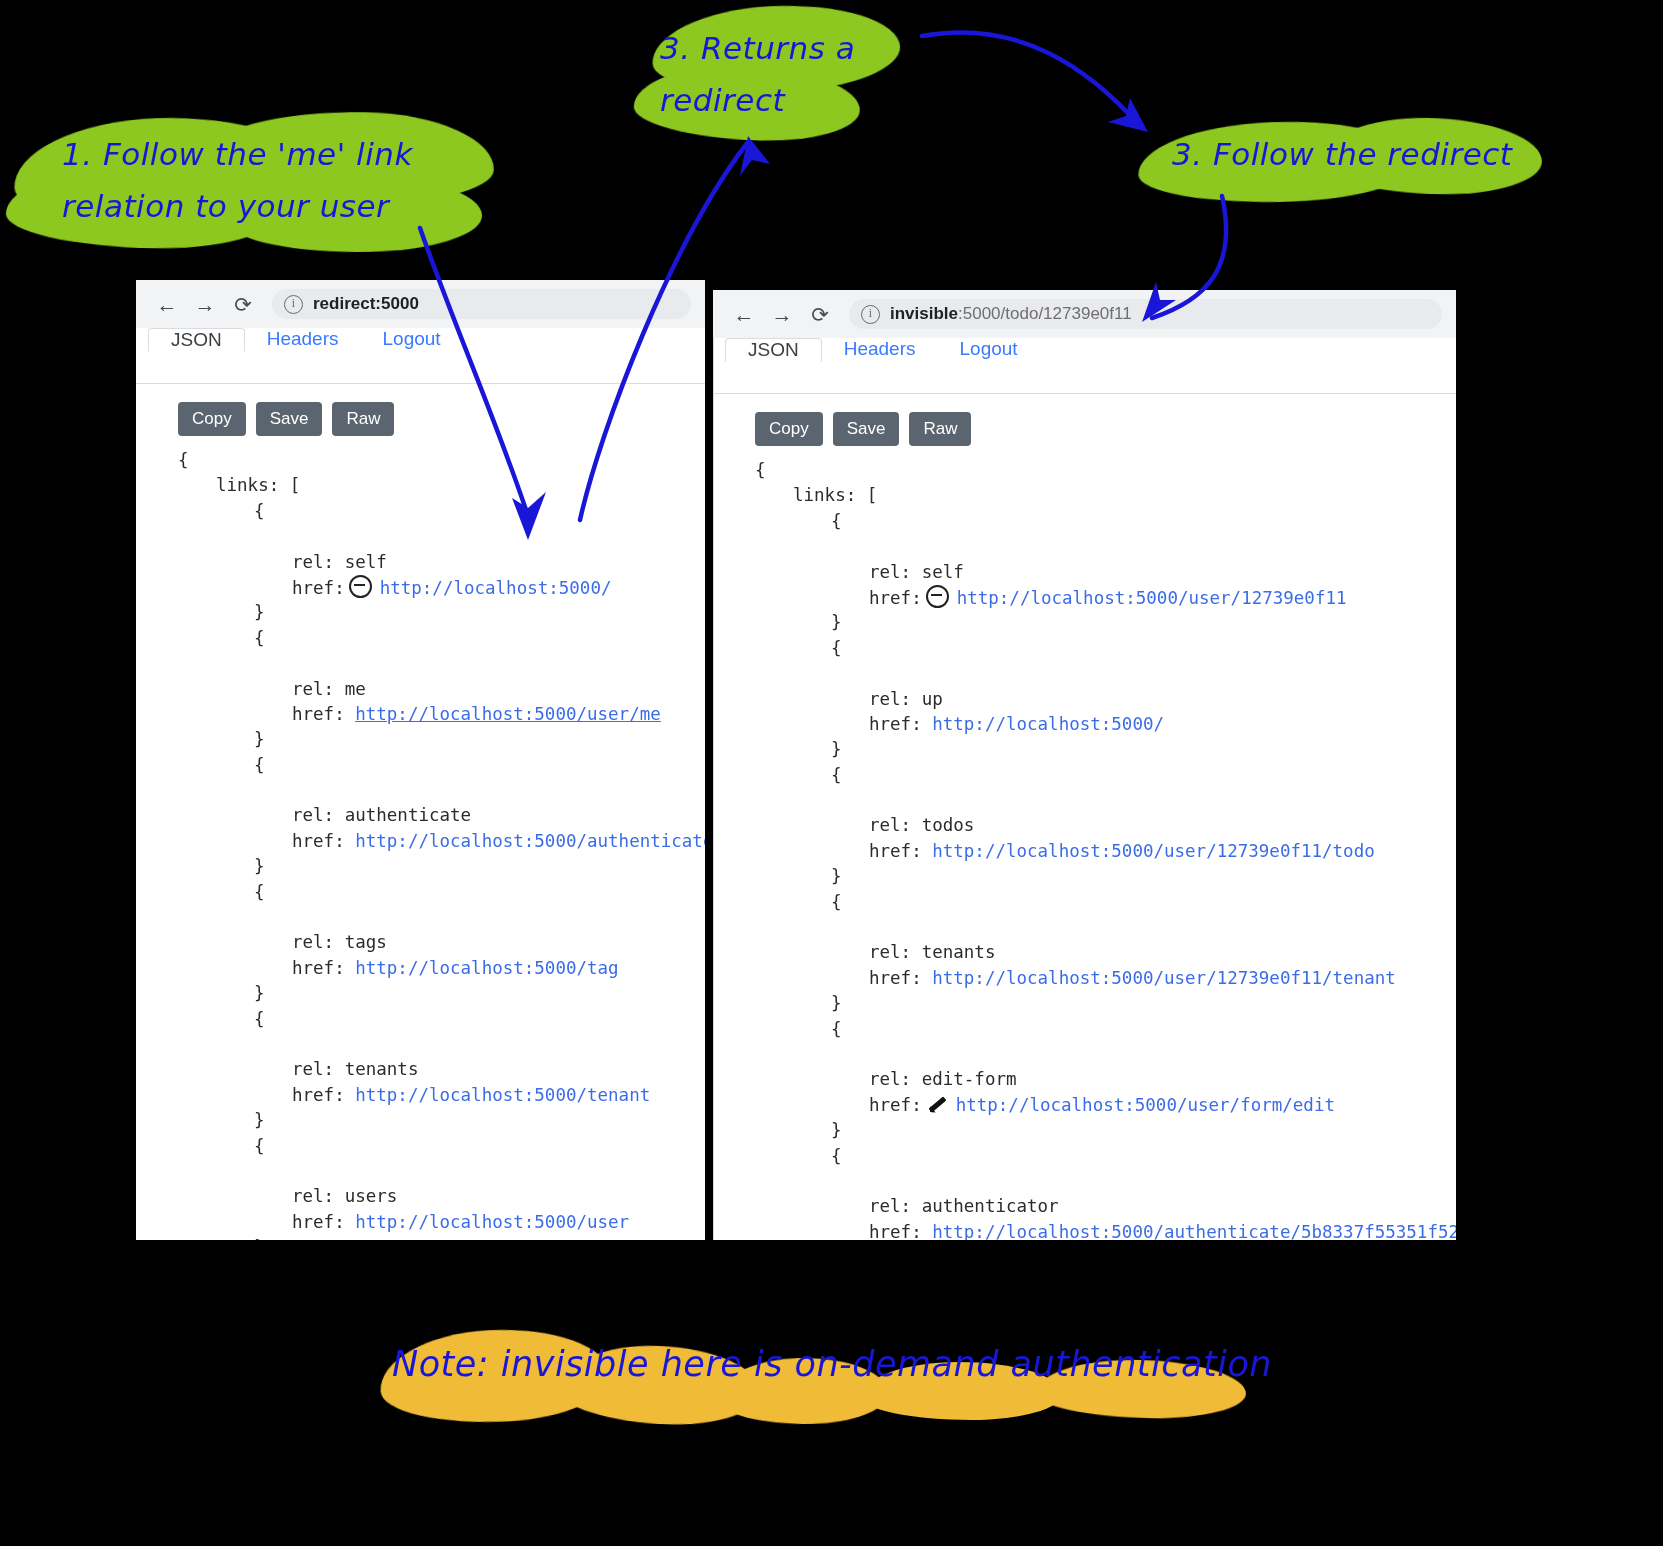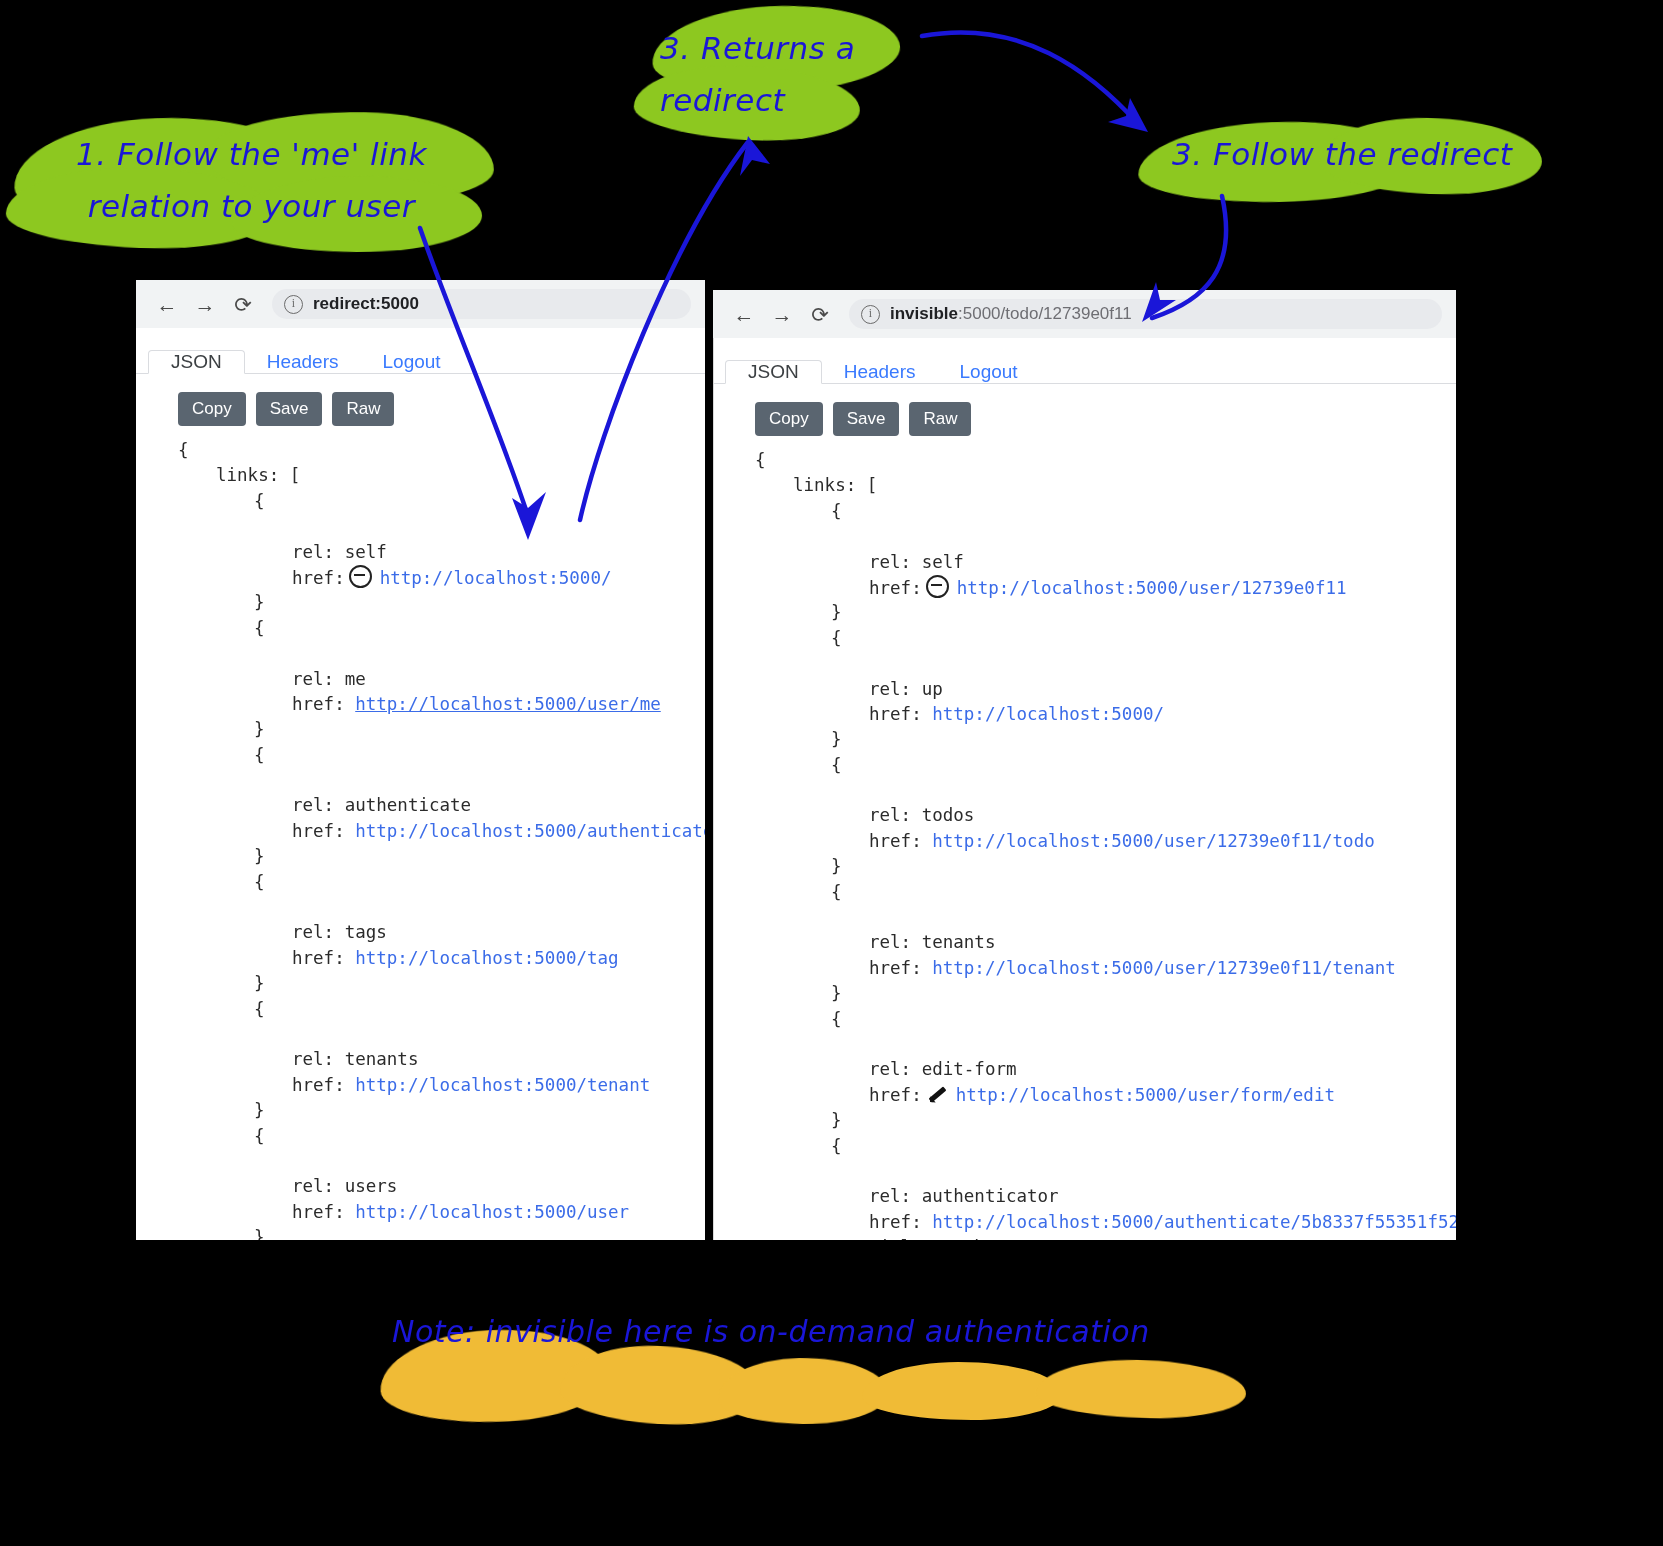--- a/index.html
+++ b/index.html
@@ -28,21 +28,21 @@
   .nav-ico{width:34px;height:34px;display:flex;align-items:center;justify-content:center;
            color:#4a4a4a;font-size:21px;line-height:1;margin-right:4px;}
   .omnibox{flex:1;height:30px;background:#e8eaed;border-radius:15px;display:flex;
            align-items:center;padding:0 12px;margin-left:8px;box-sizing:border-box;}
   .omni-info{width:17px;height:17px;border:1.6px solid #6b6b6b;border-radius:50%;
              color:#6b6b6b;font-size:12px;line-height:15px;text-align:center;
              margin-right:10px;font-family:"Liberation Serif", serif;}
   .omni-url{font-size:17px;color:#6e6e73;white-space:nowrap;overflow:hidden;}
   .omni-url b{color:#202124;font-weight:700;}
 
-  .tabstrip{height:46px;border-bottom:1px solid #dadce0;display:flex;align-items:flex-end;
+  .tabstrip{height:56px;border-bottom:1px solid #dadce0;display:flex;align-items:flex-start;
             padding-left:12px;box-sizing:border-box;background:#fff;}
   .tab{display:flex;align-items:center;padding:0 22px;font-size:19px;color:#3a7afe;
        box-sizing:border-box;}
   .tab.active{color:#3c4043;border:1px solid #dadce0;border-bottom:1px solid #fff;
               margin-bottom:-1px;border-radius:4px 4px 0 0;background:#fff;}
 
   .toolrow{padding:18px 0 6px 42px;display:flex;gap:10px;}
   .btn{background:#5a6570;color:#fff;border:none;border-radius:4px;
        padding:7px 14px;font-size:17px;font-family:"Liberation Sans", sans-serif;}
 
@@ -143,18 +143,18 @@
     <div class="tab">Logout</div>
   </div>
   <div class="toolrow">
     <button class="btn">Copy</button>
     <button class="btn">Save</button>
     <button class="btn">Raw</button>
   </div>
   <div class="json" id="json-right"><span class="ln" style="padding-left: 42px;"><span>{</span></span><span class="ln" style="padding-left: 80px;"><span>links: [</span></span><span class="ln" style="padding-left: 118px;"><span>{</span></span><span class="ln" style="padding-left: 156px;"></span><span class="ln" style="padding-left: 156px;"><span>rel: self</span></span><span class="ln" style="padding-left: 156px;"><span>href:</span><span class="minus"></span><span class="lnk">http://localhost:5000/user/12739e0f11</span></span><span class="ln" style="padding-left: 118px;"><span>}</span></span><span class="ln" style="padding-left: 118px;"><span>{</span></span><span class="ln" style="padding-left: 156px;"></span><span class="ln" style="padding-left: 156px;"><span>rel: up</span></span><span class="ln" style="padding-left: 156px;"><span>href: </span><span class="lnk">http://localhost:5000/</span></span><span class="ln" style="padding-left: 118px;"><span>}</span></span><span class="ln" style="padding-left: 118px;"><span>{</span></span><span class="ln" style="padding-left: 156px;"></span><span class="ln" style="padding-left: 156px;"><span>rel: todos</span></span><span class="ln" style="padding-left: 156px;"><span>href: </span><span class="lnk">http://localhost:5000/user/12739e0f11/todo</span></span><span class="ln" style="padding-left: 118px;"><span>}</span></span><span class="ln" style="padding-left: 118px;"><span>{</span></span><span class="ln" style="padding-left: 156px;"></span><span class="ln" style="padding-left: 156px;"><span>rel: tenants</span></span><span class="ln" style="padding-left: 156px;"><span>href: </span><span class="lnk">http://localhost:5000/user/12739e0f11/tenant</span></span><span class="ln" style="padding-left: 118px;"><span>}</span></span><span class="ln" style="padding-left: 118px;"><span>{</span></span><span class="ln" style="padding-left: 156px;"></span><span class="ln" style="padding-left: 156px;"><span>rel: edit-form</span></span><span class="ln" style="padding-left: 156px;"><span>href:</span><span class="pencil"></span><span class="lnk">http://localhost:5000/user/form/edit</span></span><span class="ln" style="padding-left: 118px;"><span>}</span></span><span class="ln" style="padding-left: 118px;"><span>{</span></span><span class="ln" style="padding-left: 156px;"></span><span class="ln" style="padding-left: 156px;"><span>rel: authenticator</span></span><span class="ln" style="padding-left: 156px;"><span>href: </span><span class="lnk">http://localhost:5000/authenticate/5b8337f55351f52ac8</span></span><span class="ln" style="padding-left: 156px;"><span>title: auth0</span></span></div>
 </div>
 
-<div class="annot" style="left:76px;top:128px;text-align:center;">1. Follow the 'me' link
+<div class="annot" style="left:62px;top:128px;">1. Follow the 'me' link
 relation to your user</div>
 <div class="annot" style="left:660px;top:22px;">3. Returns a
 redirect</div>
 <div class="annot" style="left:1172px;top:128px;">3. Follow the redirect</div>
-<div class="annot" style="left:392px;top:1306px;font-size:30px;">Note: invisible here is on-demand authentication</div>
+<div class="annot" style="left:392px;top:1338px;font-size:35px;">Note: invisible here is on-demand authentication</div>
 
 </body></html>

